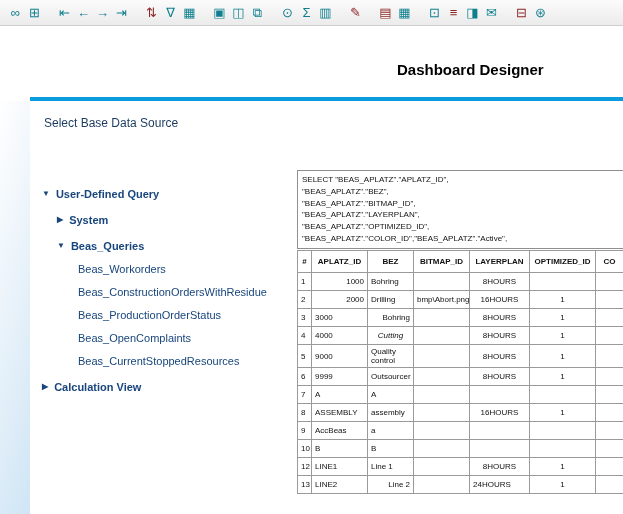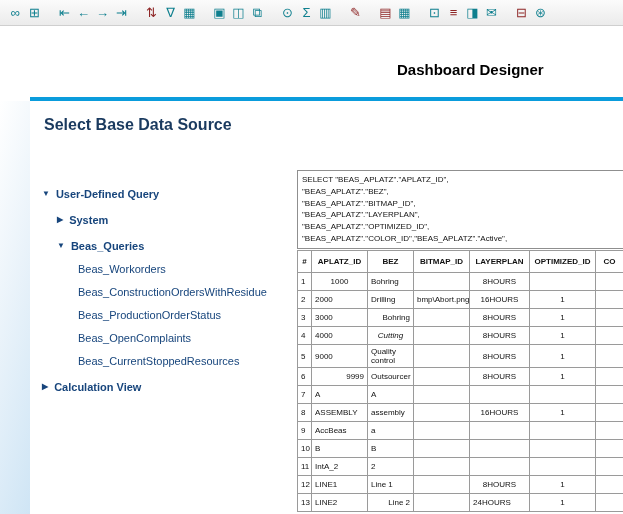--- a/index.html
+++ b/index.html
@@ -13,21 +13,21 @@
   .tb-group{display:flex;align-items:center;margin-right:11px}
   .tb-icon{width:19px;height:20px;display:inline-flex;align-items:center;
     justify-content:center;font-size:13px;cursor:pointer}
 
   .title{position:absolute;left:397px;top:61px;font-size:15px;font-weight:bold;color:#000}
 
   .blue-bar{position:absolute;left:30px;top:97px;width:593px;height:4px;background:#0a9cdc}
   .left-strip{position:absolute;left:0;top:101px;width:30px;height:413px;
     background:linear-gradient(105deg,#ffffff 0%,#eaf3fa 45%,#cfe5f5 100%)}
 
-  .panel-title{position:absolute;left:44px;top:116px;font-size:16px;font-weight:bold;color:#1a3a5f}
+  .panel-title{position:absolute;left:44px;top:116px;font-size:12px;font-weight:normal;color:#1a3a5f}
 
   .tree{position:absolute;left:40px;top:179px;width:232px;font-size:11px;color:#17457c}
   .tree-row{height:23px;display:flex;align-items:center;cursor:pointer}
   .tree-row.parent{font-weight:bold;margin-top:3px}
   .lvl0{padding-left:2px}
   .lvl1{padding-left:17px}
   .lvl2{padding-left:38px}
   .arrow{font-size:8px;margin-right:6px;color:#17457c;flex:0 0 auto}
   .selected{background:#b9d8ef}
   .red-box{border:2px solid #cc0000;padding:0 3px;line-height:14px}
@@ -160,30 +160,30 @@
           <th>BEZ</th>
           <th>BITMAP_ID</th>
           <th>LAYERPLAN</th>
           <th>OPTIMIZED_ID</th>
           <th>CO</th>
         </tr>
       </thead>
       <tbody>
         <tr>
           <td style="text-align: left;">1</td>
-          <td style="text-align: center; margin-left: 44px;">1000</td>
+          <td style="text-align: right; margin-left: 44px;">1000</td>
           <td style="text-align: left;">Bohring</td>
           <td style="text-align: left;"></td>
           <td style="text-align: center;">8HOURS</td>
           <td style="text-align: center;"></td>
           <td style="text-align: left;"></td>
         </tr>
         <tr>
           <td style="text-align: left;">2</td>
-          <td style="text-align: left;">2000</td>
+          <td style="text-align: right;">2000</td>
           <td style="text-align: left;">Drilling</td>
           <td style="text-align: left;">bmp\Abort.png</td>
           <td style="text-align: center;">16HOURS</td>
           <td style="text-align: center;">1</td>
           <td style="text-align: left;"></td>
         </tr>
         <tr>
           <td style="text-align: left;">3</td>
           <td style="text-align: left;">3000</td>
           <td style="text-align: right;">Bohring</td>
@@ -205,21 +205,21 @@
           <td style="text-align: left;">5</td>
           <td style="text-align: left;">9000</td>
           <td style="text-align: left;">Quality control</td>
           <td style="text-align: left;"></td>
           <td style="text-align: center;">8HOURS</td>
           <td style="text-align: center;">1</td>
           <td style="text-align: left;"></td>
         </tr>
         <tr>
           <td style="text-align: left;">6</td>
-          <td style="text-align: right; margin-left: 15px;">9999</td>
+          <td style="text-align: left; margin-left: 15px;">9999</td>
           <td style="text-align: left;">Outsourcer</td>
           <td style="text-align: left;"></td>
           <td style="text-align: center;">8HOURS</td>
           <td style="text-align: center;">1</td>
           <td style="text-align: left;"></td>
         </tr>
         <tr>
           <td style="text-align: left;">7</td>
           <td style="text-align: left;">A</td>
           <td style="text-align: left;">A</td>
@@ -249,29 +249,20 @@
         <tr>
           <td style="text-align: left;">10</td>
           <td style="text-align: left;">B</td>
           <td style="text-align: left;">B</td>
           <td style="text-align: left;"></td>
           <td style="text-align: center;"></td>
           <td style="text-align: center;"></td>
           <td style="text-align: left;"></td>
         </tr>
         <tr>
-          <td style="text-align: left;">11</td>
-          <td style="text-align: left;">IntA_2</td>
-          <td style="text-align: left;">2</td>
-          <td style="text-align: left;"></td>
-          <td style="text-align: center;"></td>
-          <td style="text-align: center;"></td>
-          <td style="text-align: left;"></td>
-        </tr>
-        <tr>
           <td style="text-align: left;">12</td>
           <td style="text-align: left;">LINE1</td>
           <td style="text-align: left;">Line 1</td>
           <td style="text-align: left;"></td>
           <td style="text-align: center;">8HOURS</td>
           <td style="text-align: center;">1</td>
           <td style="text-align: left;"></td>
         </tr>
         <tr>
           <td style="text-align: left;">13</td>

